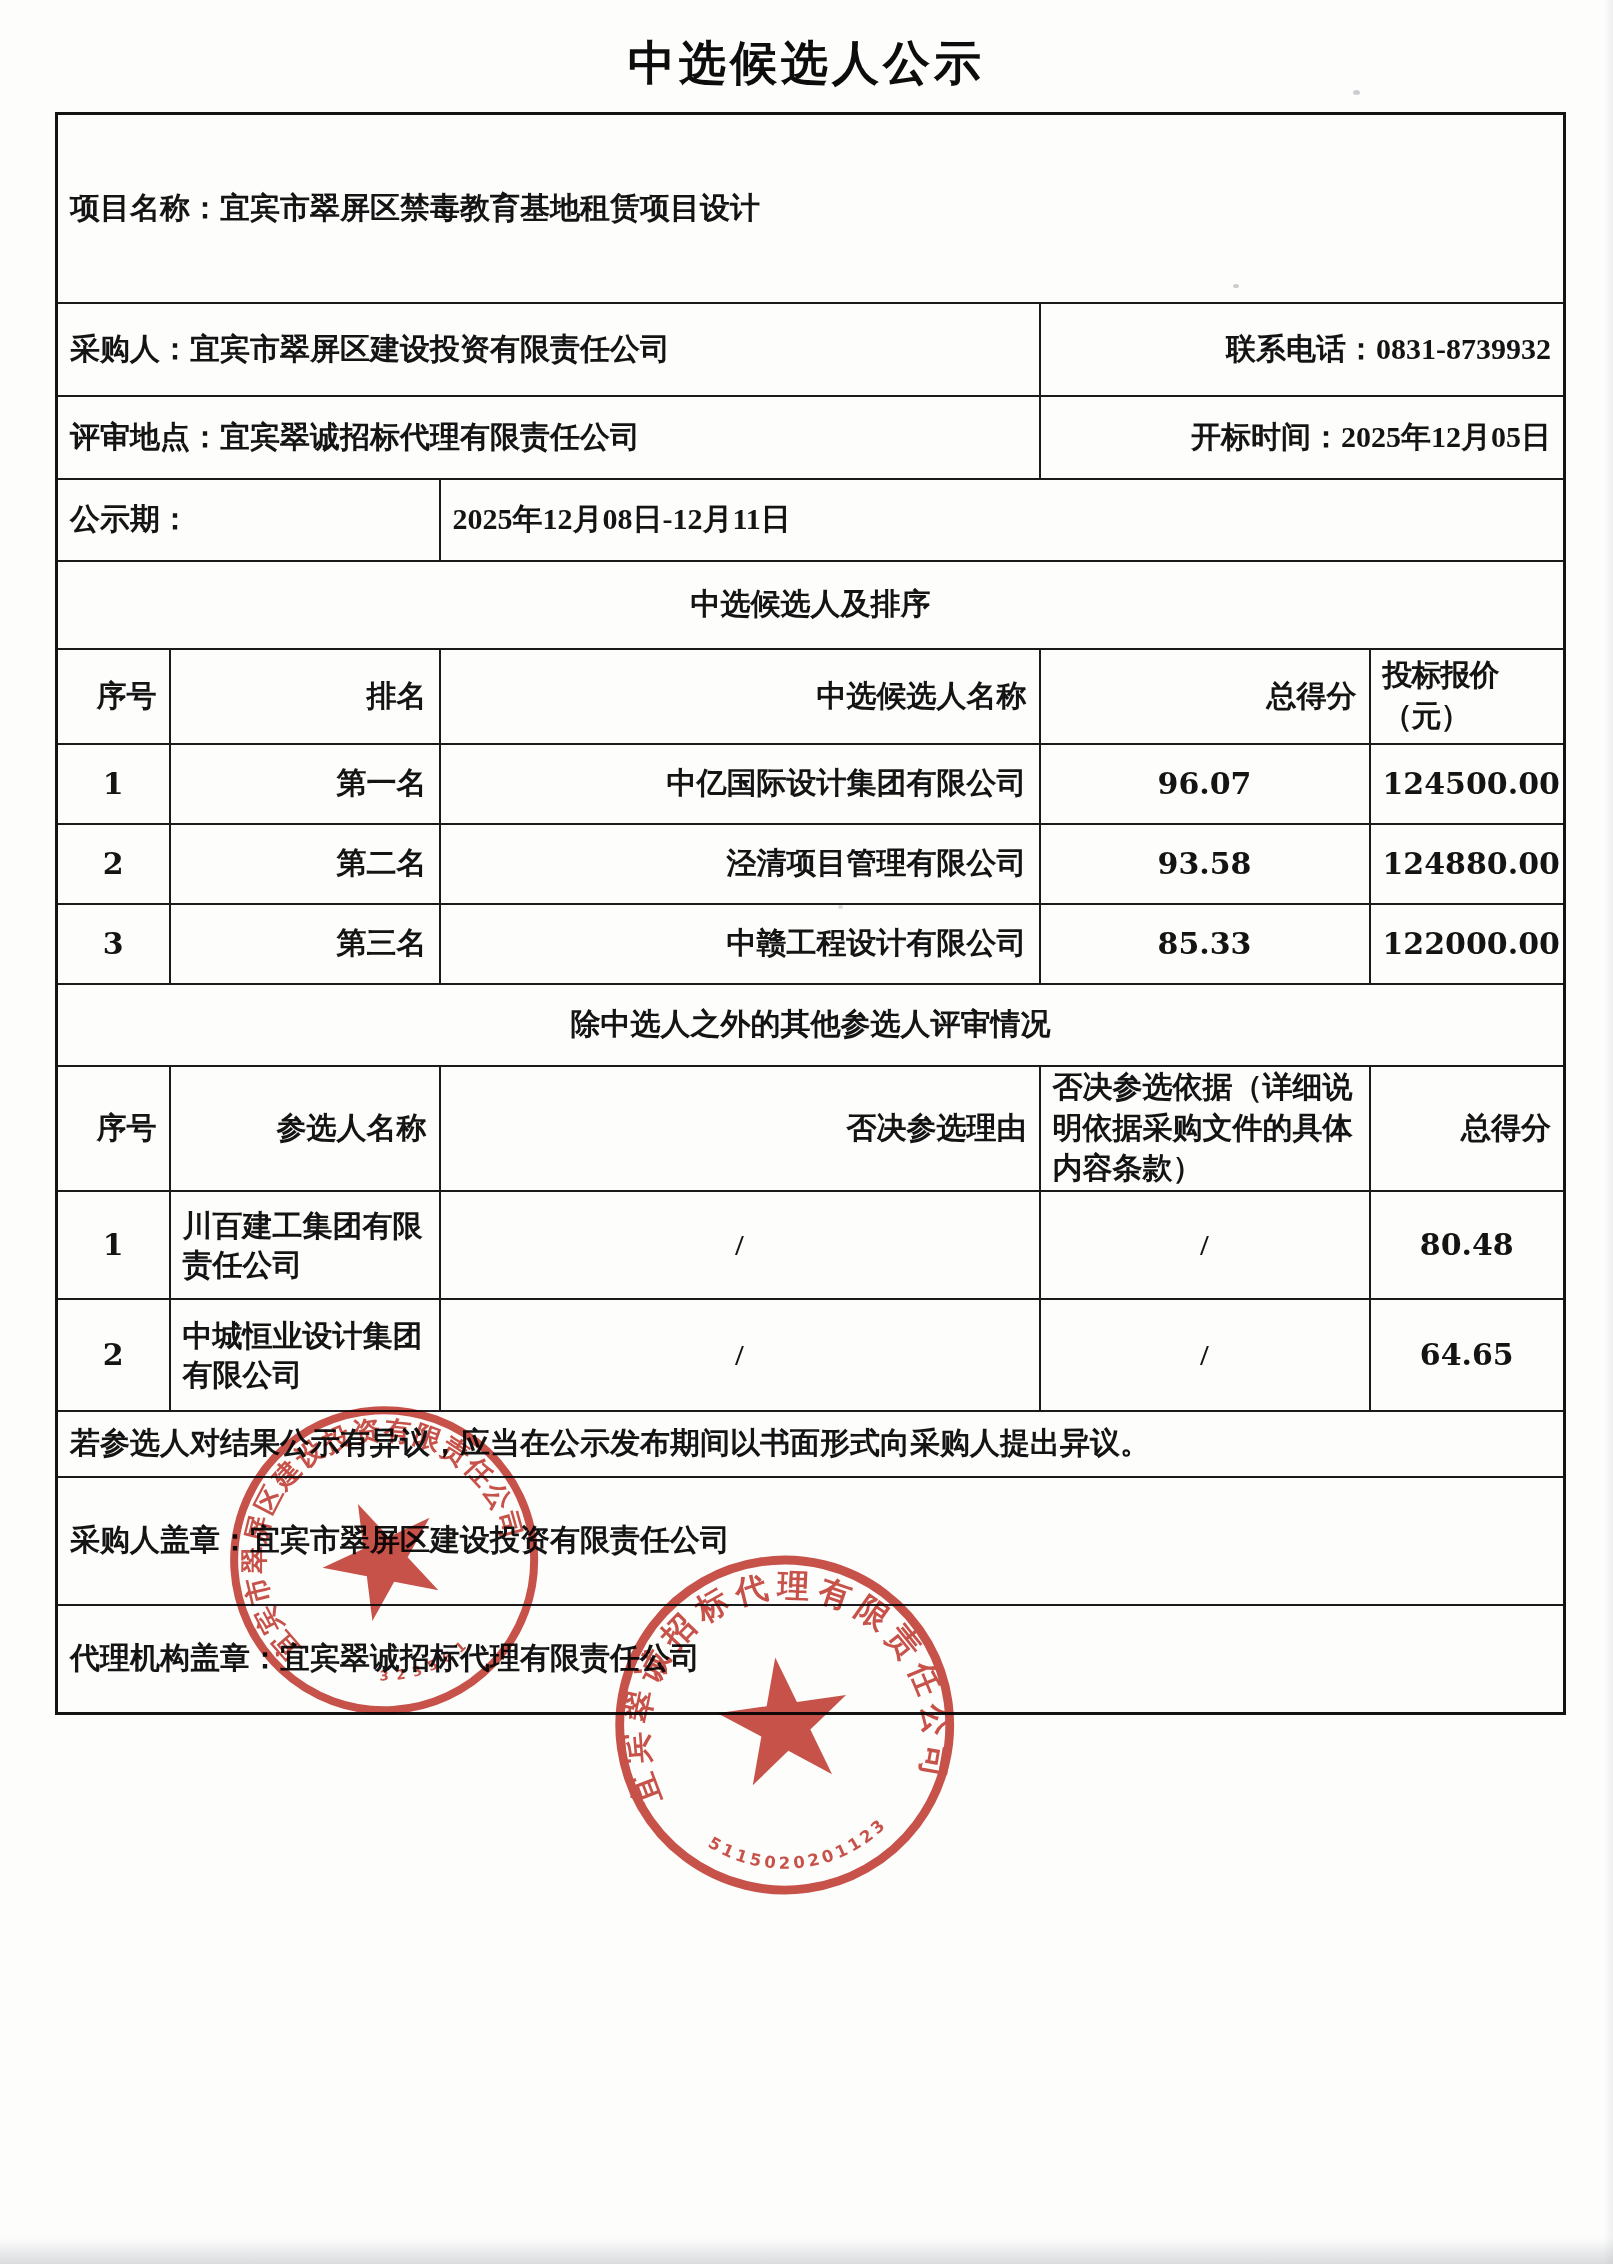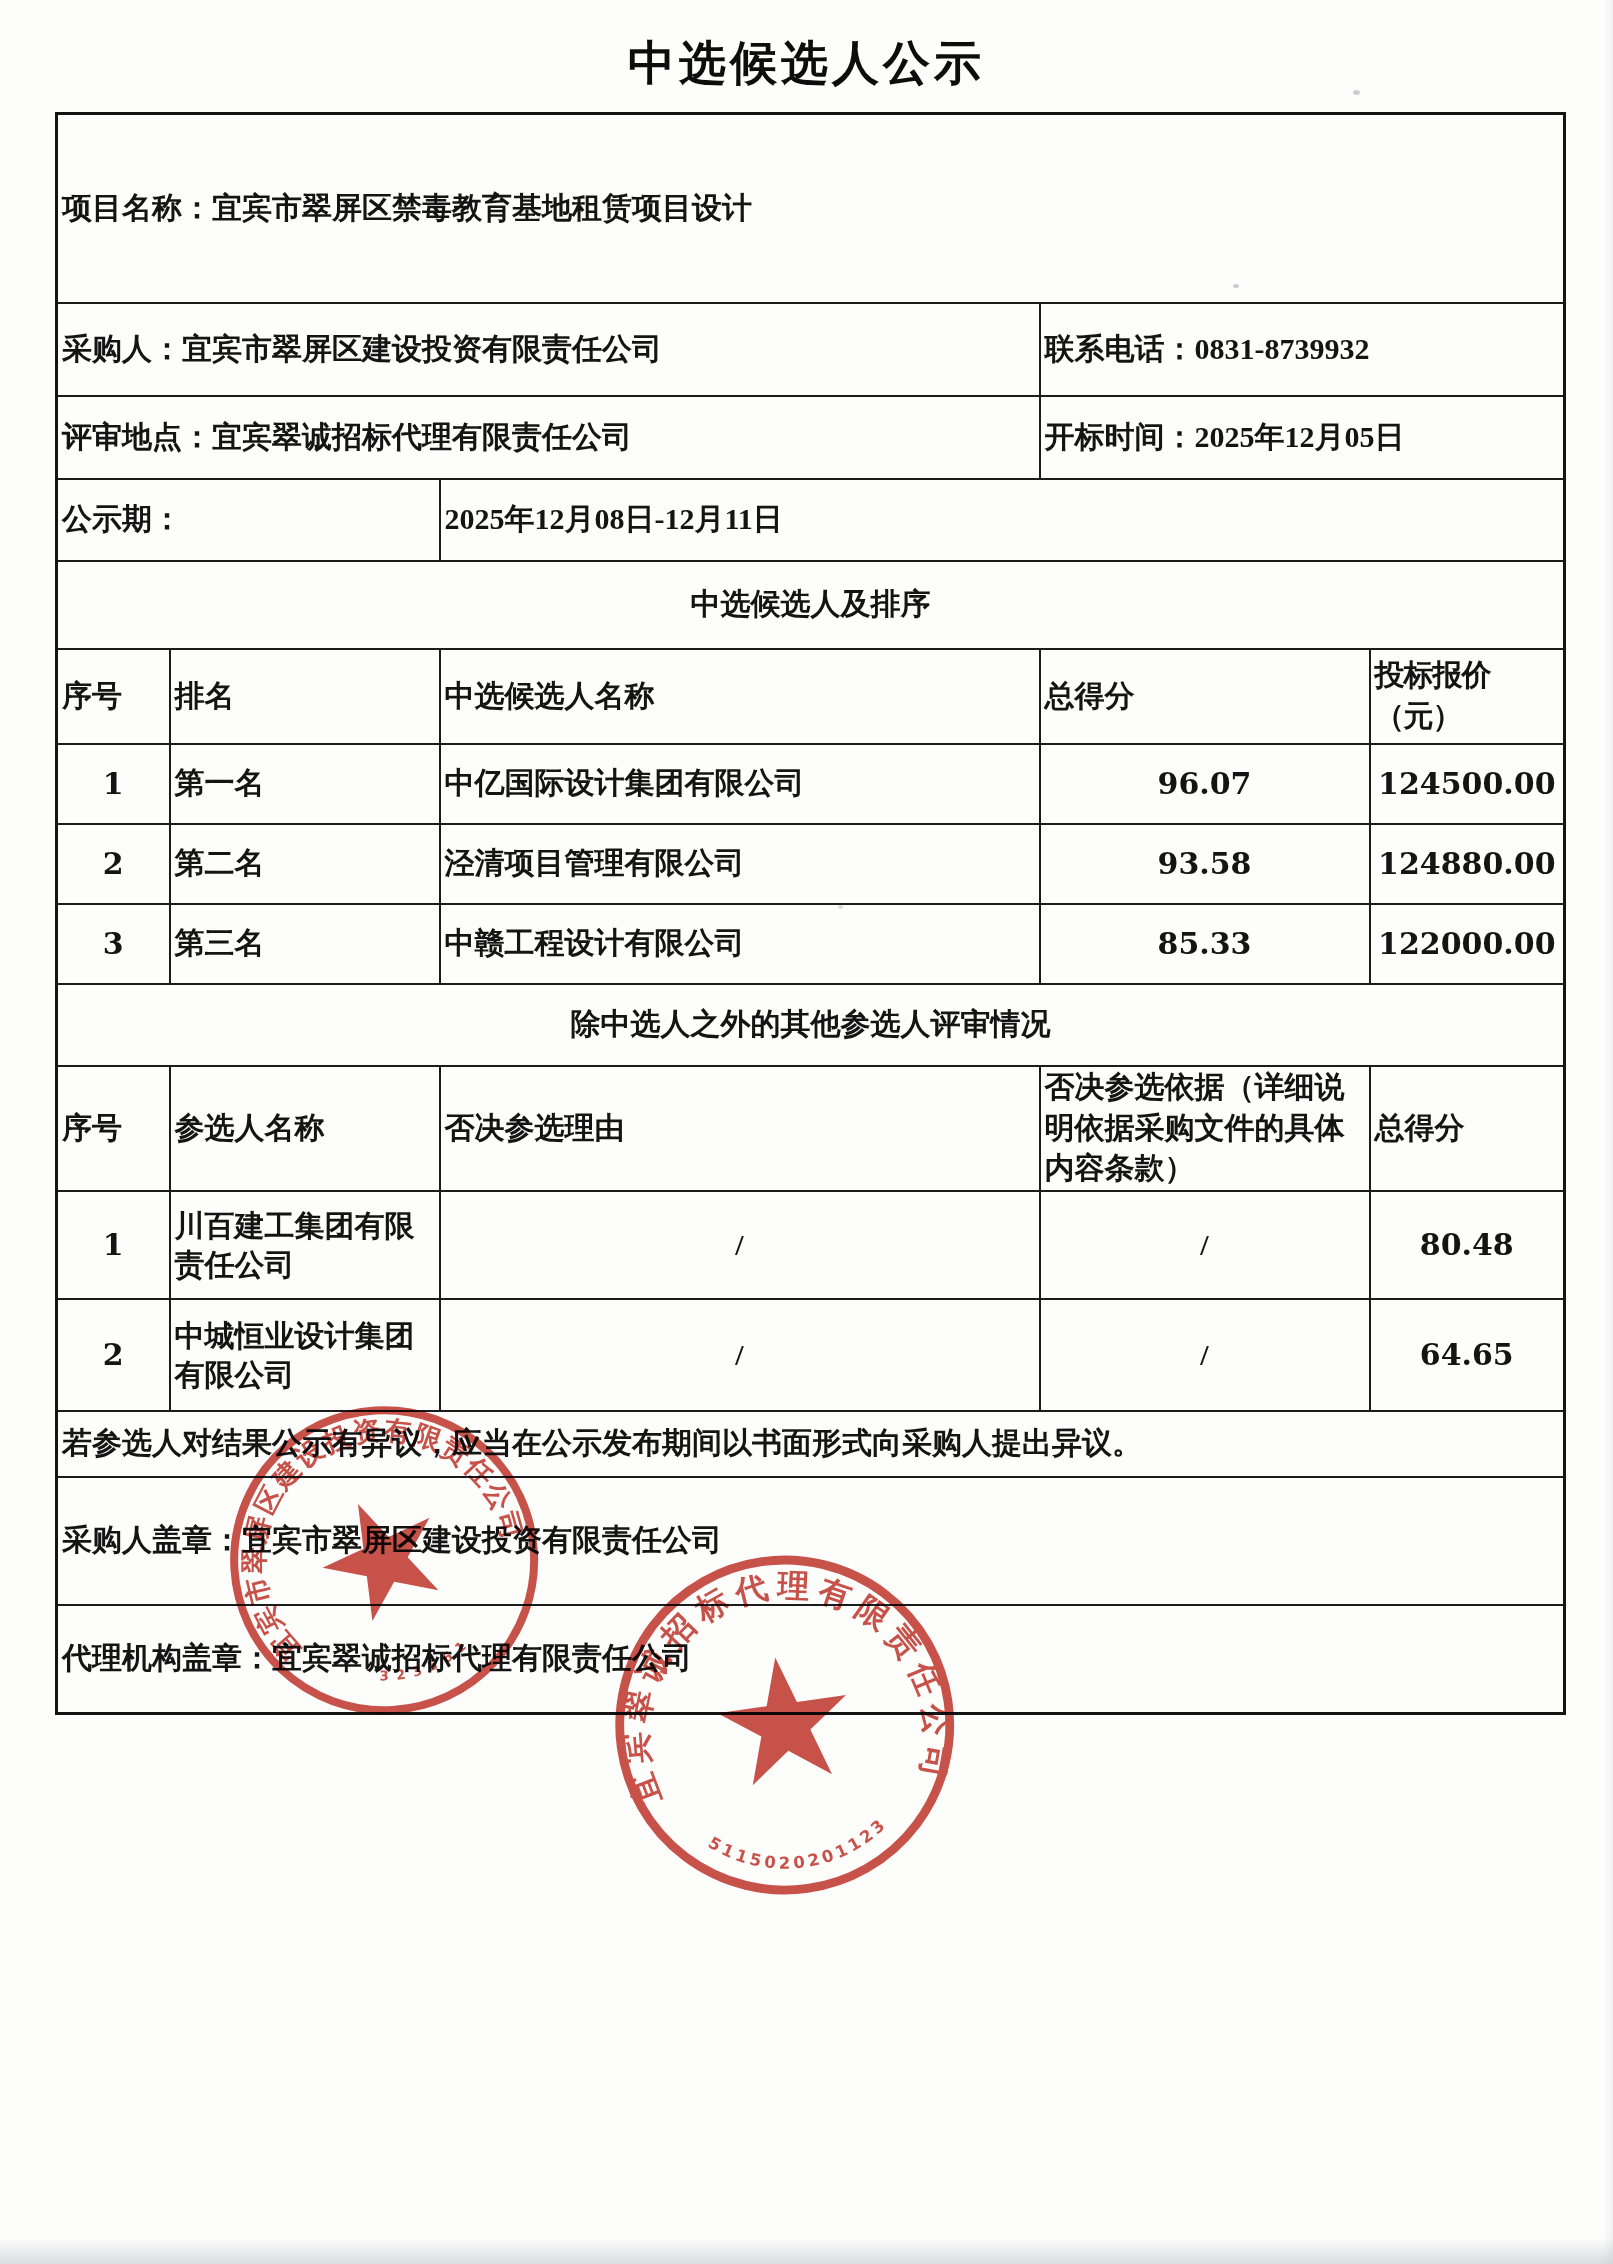--- a/index.html
+++ b/index.html
@@ -13,24 +13,24 @@
     text-align:center; font-family:"Liberation Sans","DejaVu Sans",sans-serif;
     font-size:47px; font-weight:700; letter-spacing:4px; color:#0d0d0d;
   }
   table.grid{
     position:absolute; left:55px; top:112px; width:1508px;
     border-collapse:collapse; table-layout:fixed;
     border:3px solid #141414;
   }
   table.grid td{
     border:2.4px solid #1b1b1b; font-size:30px; font-weight:700;
-    padding:0 4px; color:#141414; overflow:hidden;
+    padding:0 12px; color:#141414; overflow:hidden;
   }
   td.left{text-align:left;}
-  td.center{text-align:left; padding:0 4px;margin-left:36px;}
+  td.center{text-align:right; padding:0 4px;margin-left:36px;}
   td.section{text-align:center; font-size:31px;}
   td.tight{padding:0 2px; font-size:27px; letter-spacing:-1px; }
   td.deny-basis{font-size:29px; line-height:1.35; padding:6px 14px; text-align:left;}
   td.wrapname{font-size:29px; line-height:1.3; text-align:left; padding:0 10px;}
   td.slash{text-align:center; font-size:34px; font-weight:400;}
   td.num{text-align:center; font-family:"DejaVu Serif","Liberation Serif",serif; font-size:29px;}
   
   .seal{position:absolute; mix-blend-mode:multiply; opacity:.88; pointer-events:none;}
   .seal svg{overflow:visible;}
   .seal-cn{font-family:"Liberation Sans","DejaVu Sans",sans-serif; font-weight:700;}

